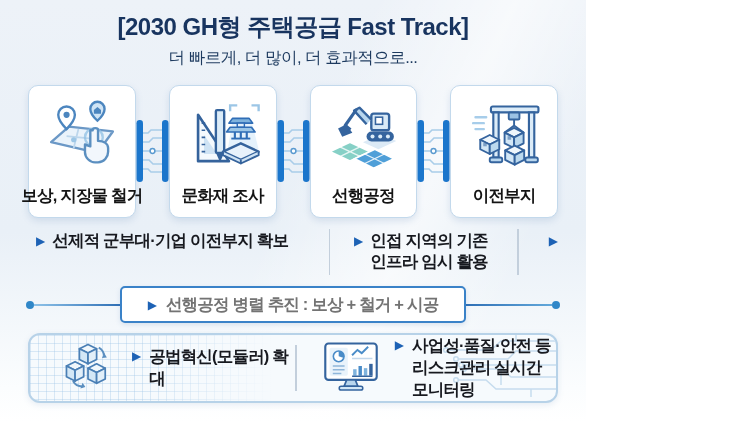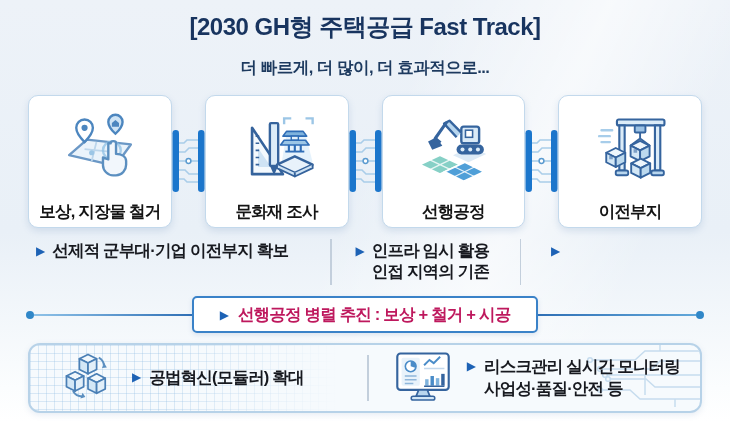--- a/index.html
+++ b/index.html
@@ -1,38 +1,38 @@
 <!DOCTYPE html>
 <html><head>
 <meta charset="utf-8">
 <style>
   html,body{margin:0;padding:0;background:#fff;}
   .stage{
-    position:relative;width:730px;height:422px;overflow:hidden;
+    position:relative;width:586px;height:422px;overflow:hidden;
     font-family:"Liberation Sans",sans-serif;
     background:linear-gradient(180deg,#edf2f8 0%,#e9f0f7 55%,#fbfdfe 92%,#ffffff 100%);
   }
   .stage::before{
     content:"";position:absolute;inset:0;z-index:0;pointer-events:none;
     background:linear-gradient(115deg,rgba(255,255,255,0) 48%,rgba(255,255,255,.6) 66%,rgba(255,255,255,0) 82%);
   }
   .stage>*{position:relative;z-index:1;}
 
   
   .hdr{text-align:center;padding-top:13px;}
   .hdr-title{font-size:24px;font-weight:800;color:#18345f;letter-spacing:-.5px;line-height:1.2;}
-  .hdr-sub{font-size:16.5px;font-weight:700;color:#1d3a5f;margin-top:15px;letter-spacing:-.5px;}
+  .hdr-sub{font-size:16.5px;font-weight:400;color:#1d3a5f;margin-top:5px;letter-spacing:-.5px;}
 
   
   .cards{display:flex;align-items:stretch;padding:0 28px;margin-top:16px;height:133px;}
   .card{
     flex:1 1 0;background:#fff;border:1.5px solid #c3d9ec;border-radius:10px;
     box-shadow:0 3px 7px rgba(90,130,175,.18);
     display:flex;flex-direction:column;align-items:center;justify-content:flex-end;
-    padding-bottom:4px;min-width:0;
+    padding-bottom:10px;min-width:0;
   }
   .card .ic{flex:1;display:flex;align-items:center;justify-content:center;}
   .card-label{font-size:16.5px;font-weight:800;color:#141414;letter-spacing:-.8px;white-space:nowrap;}
   .conn{width:33px;flex:0 0 33px;display:flex;align-items:center;justify-content:center;}
 
   
   .notes{display:flex;align-items:flex-start;padding:0 28px;margin-top:9px;height:56px;}
   .note{display:flex;align-items:flex-start;gap:7px;padding-top:3px;}
   .n1{width:294px;padding-left:8px;}
   .n2{width:188px;padding-left:24px;box-sizing:border-box;}
@@ -46,21 +46,21 @@
   .bdot{width:8px;height:8px;border-radius:50%;background:#3087c8;flex:0 0 8px;}
   .bline{height:2.5px;flex:1;}
   .bline-l{background:linear-gradient(to right,#8ec2e8,#2f6fb5);}
   .bline-r{background:linear-gradient(to right,#2f6fb5,#62a8da);}
   .banner{
     background:#fff;border:2px solid #3a82c8;border-radius:5px;height:33px;
     display:flex;align-items:center;gap:9px;padding:0 26px;
     box-shadow:0 2px 5px rgba(90,130,175,.18);
   }
   .banner .note-mk{line-height:normal;}
-  .banner-tx{font-size:16.5px;font-weight:800;color:#be185d;letter-spacing:-.8px;white-space:nowrap;}
+  .banner-tx{font-size:16.5px;font-weight:800;color:#737373;letter-spacing:-.8px;white-space:nowrap;}
 
   
   .panel{
     position:relative;margin:9px 28px 0;height:66px;border:2px solid #b7d2e8;border-radius:12px;
     background:#f6fafd;overflow:hidden;box-shadow:0 2px 6px rgba(90,130,175,.14);
   }
   .grid-pat{
     position:absolute;left:0;top:0;bottom:0;width:46%;
     background-image:
       repeating-linear-gradient(to right,rgba(150,192,228,.32) 0 1px,transparent 1px 8px),
@@ -227,22 +227,22 @@
 
   <div class="notes">
     <div class="note n1">
       <span class="note-mk">▶</span>
       <span class="note-tx">선제적 군부대·기업 이전부지 확보</span>
     </div>
     <div class="vdiv"></div>
     <div class="note n2">
       <span class="note-mk">▶</span>
       <span class="note-tx">
+        <span style="display:block">인접 지역의 기존</span>
         <span style="display:block">인프라 임시 활용</span>
-        <span style="display:block">인접 지역의 기존</span>
       </span>
     </div>
     <div class="vdiv"></div>
     <div class="note n3">
       <span class="note-mk">▶</span>
     </div>
   </div>
 
   <div class="banner-row">
     <div class="bdot"></div>
@@ -315,21 +315,21 @@
             <rect x="40" y="26" width="3.2" height="7" fill="#7fb3dd"></rect>
             <rect x="45" y="22" width="3.2" height="11" fill="#35649e"></rect>
             <path d="M29 33.5 h19" stroke="#35649e" stroke-width="1.4"></path>
             <path d="M24 37 h8 l2.5 6 h-13 z" fill="#b8d6ee" stroke="#35649e" stroke-width="1.6" stroke-linejoin="round"></path>
             <rect x="17" y="43" width="22" height="3.5" rx="1.75" fill="#d3e7f6" stroke="#35649e" stroke-width="1.4"></rect>
           </svg>
         </span>
         <div class="pnote">
           <span class="note-mk">▶</span>
           <span class="ptx">
+            <span style="display:block">사업성·품질·안전 등</span>
             <span style="display:block">리스크관리 실시간 모니터링</span>
-            <span style="display:block">사업성·품질·안전 등</span>
           </span>
         </div>
       </div>
     </div>
   </div>
 
 </div>
 
 </body></html>

